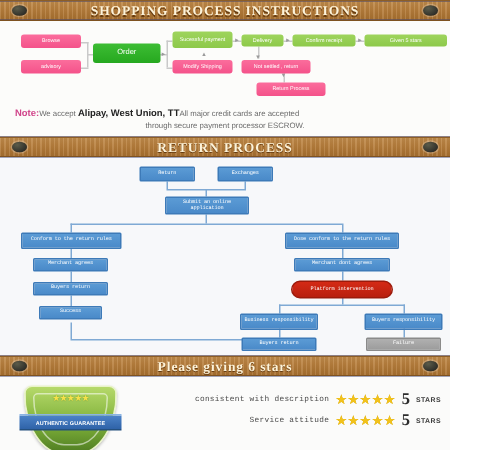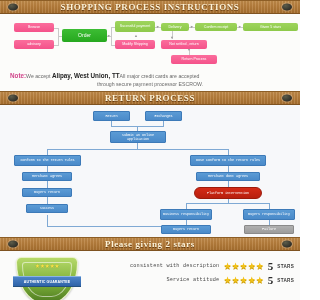--- a/index.html
+++ b/index.html
@@ -316,21 +316,21 @@
       <span>Buyers return</span>
     </div>
 
     <div class="rnode gray" style="left:244px;top:120px;width:50px;height:9px;">
       <span>Failure</span>
     </div>
   </div>
 
   <div class="banner">
     <span class="screw left"></span>
-    <span class="btitle">Please giving 2 stars</span>
+    <span class="btitle">Please giving 6 stars</span>
     <span class="screw right"></span>
   </div>
 
   <div class="sec-star">
 
     <div class="badge">
       <div class="shield">
         <div class="shield-inner"></div>
       </div>
       <div class="shield-stars">★★★★★</div>

